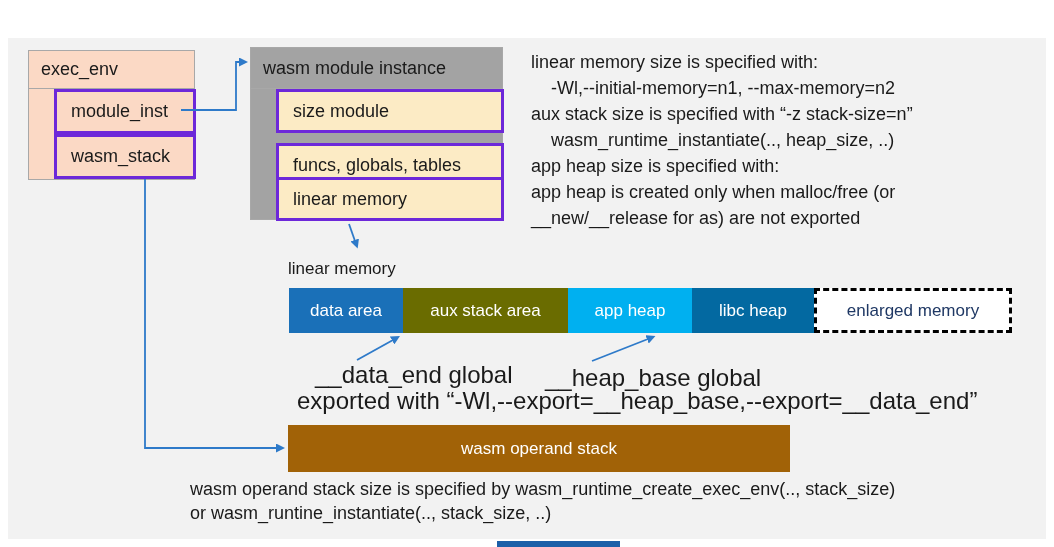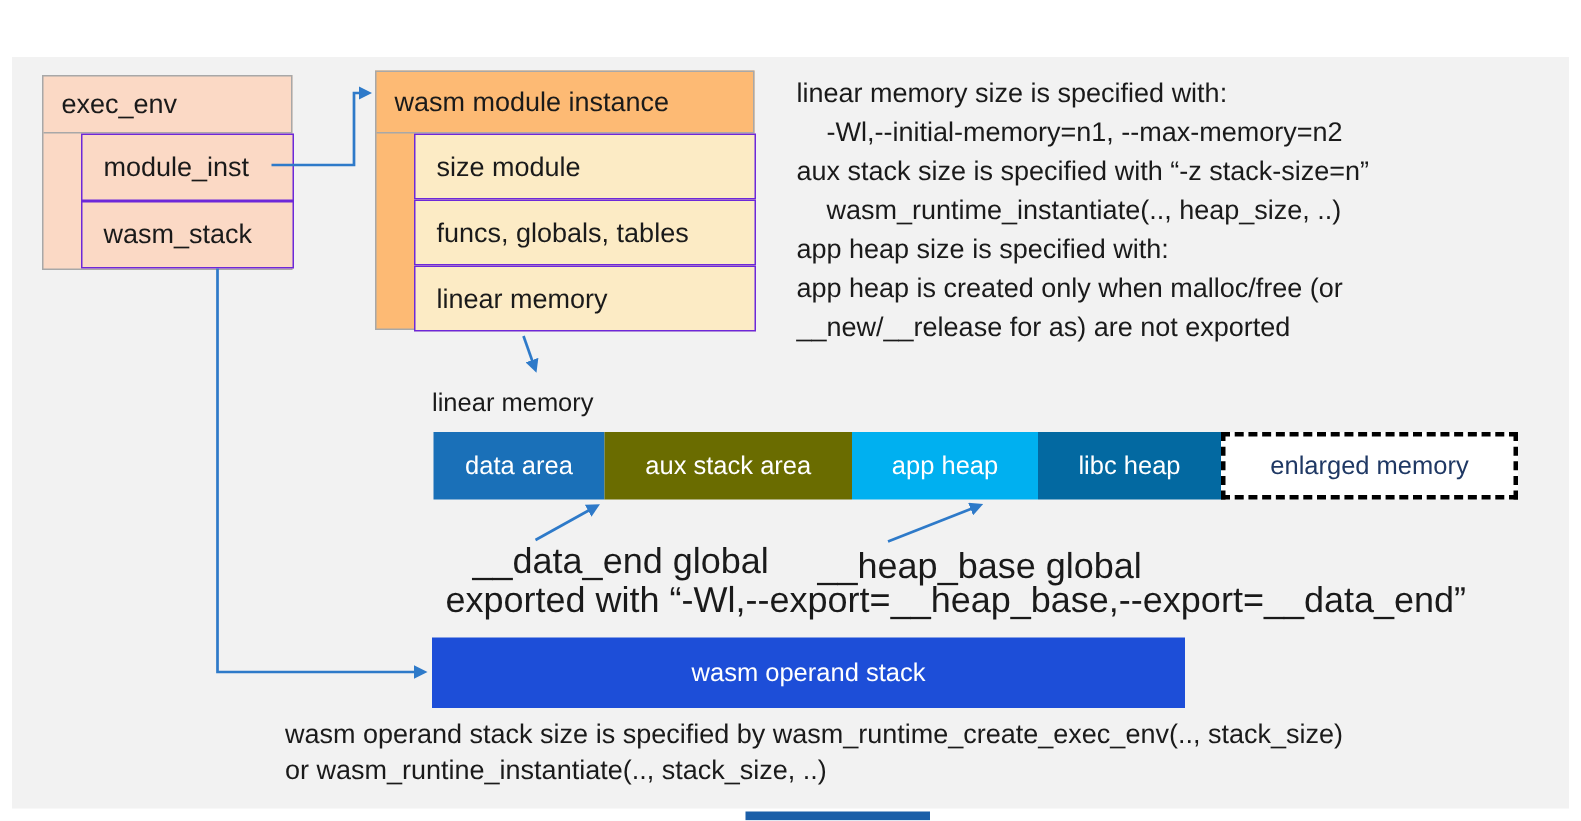--- a/index.html
+++ b/index.html
@@ -10,21 +10,21 @@
   .abs { position: absolute; }
 
   #page-title { left: 10px; top: 5px; font-size: 19px; color:#111; white-space: nowrap; }
 
   #panel { left: 8px; top: 38px; width: 1038px; height: 501px; background:#f2f2f2; }
 
   
   .struct-box { border: 1px solid #a8a8a8; }
   .struct-header { display:flex; align-items:center; padding-left:12px; font-size:18px;
                    border-bottom:1px solid #a8a8a8; }
-  .struct-row { position:absolute; border:1px solid #6d28d9; display:flex; align-items:center;
+  .struct-row { position:absolute; border:3px solid #6d28d9; display:flex; align-items:center;
                 padding-left:14px; font-size:18px; }
 
   #exec-env-box { left:28px; top:50px; width:167px; height:130px; background:#fbd9c5; }
   #exec-env-box .struct-header { height:38px; }
   #exec-env-box .struct-row { left:25px; width:142px; height:45px; background:#fbd9c5; }
 
   #module-instance-box { left:250px; top:47px; width:253px; height:173px; background:#fcebc5; }
   #module-instance-box .struct-header { height:41px; }
   #module-instance-box .struct-row { left:25px; width:228px; height:44px; background:#fcebc5; }
 
@@ -64,24 +64,24 @@
 
 
   <div id="panel" class="abs" style="background-color: rgb(242, 242, 242);"></div>
 
   <div id="exec-env-box" class="abs struct-box" style="background-color: rgb(251, 217, 197);">
     <div class="struct-header">exec_env</div>
     <div class="struct-row" style="top:38px;">module_inst</div>
     <div class="struct-row" style="top:83px;">wasm_stack</div>
   </div>
 
-  <div id="module-instance-box" class="abs struct-box" style="background-color: #fdba74;">
+  <div id="module-instance-box" class="abs struct-box" style="background-color: #a3a3a3;">
     <div class="struct-header">wasm module instance</div>
     <div class="struct-row" style="top:41px;">size module</div>
-    <div class="struct-row" style="top:85px;">funcs, globals, tables</div>
+    <div class="struct-row" style="top:95px;">funcs, globals, tables</div>
     <div class="struct-row" style="top:129px;">linear memory</div>
   </div>
 
   <div id="notes" class="abs">
     <div class="note-line">linear memory size is specified with:</div>
     <div class="note-line indent">-Wl,--initial-memory=n1, --max-memory=n2</div>
     <div class="note-line">aux stack size is specified with “-z stack-size=n”</div>
     <div class="note-line indent">wasm_runtime_instantiate(.., heap_size, ..)</div>
     <div class="note-line">app heap size is specified with:</div>
     <div class="note-line">app heap is created only when malloc/free (or</div>
@@ -94,21 +94,21 @@
     <div class="mem-seg" style="width: 165px; background-color: rgb(106, 108, 0);">aux stack area</div>
     <div class="mem-seg" style="width: 124px; background-color: rgb(0, 176, 240);">app heap</div>
     <div class="mem-seg" style="width: 122px; background-color: #0369a1;">libc heap</div>
     <div class="mem-seg enlarged" style="width: 198px; color: rgb(31, 56, 100);">enlarged memory</div>
   </div>
 
   <div id="data-end-label" class="abs annot">__data_end global</div>
   <div id="heap-base-label" class="abs annot">__heap_base global</div>
   <div id="exported-label" class="abs annot">exported with “-Wl,--export=__heap_base,--export=__data_end”</div>
 
-  <div id="operand-bar" class="abs" style="background-color: #1d4ed8;">
+  <div id="operand-bar" class="abs" style="background-color: #a16207;">
     <span>wasm operand stack</span>
   </div>
   <div id="caption1" class="abs">wasm operand stack size is specified by wasm_runtime_create_exec_env(.., stack_size)</div>
   <div id="caption2" class="abs">or wasm_runtine_instantiate(.., stack_size, ..)</div>
 
   <div id="footer-bar" class="abs" style="background-color: rgb(27, 95, 168);"></div>
 
   <svg id="arrows" class="abs" viewBox="0 0 1054 547" style="color: rgb(46, 122, 201);">
     <defs>
       <marker id="ah" markerWidth="9" markerHeight="9" refX="1" refY="4.5" orient="auto" markerUnits="userSpaceOnUse">

